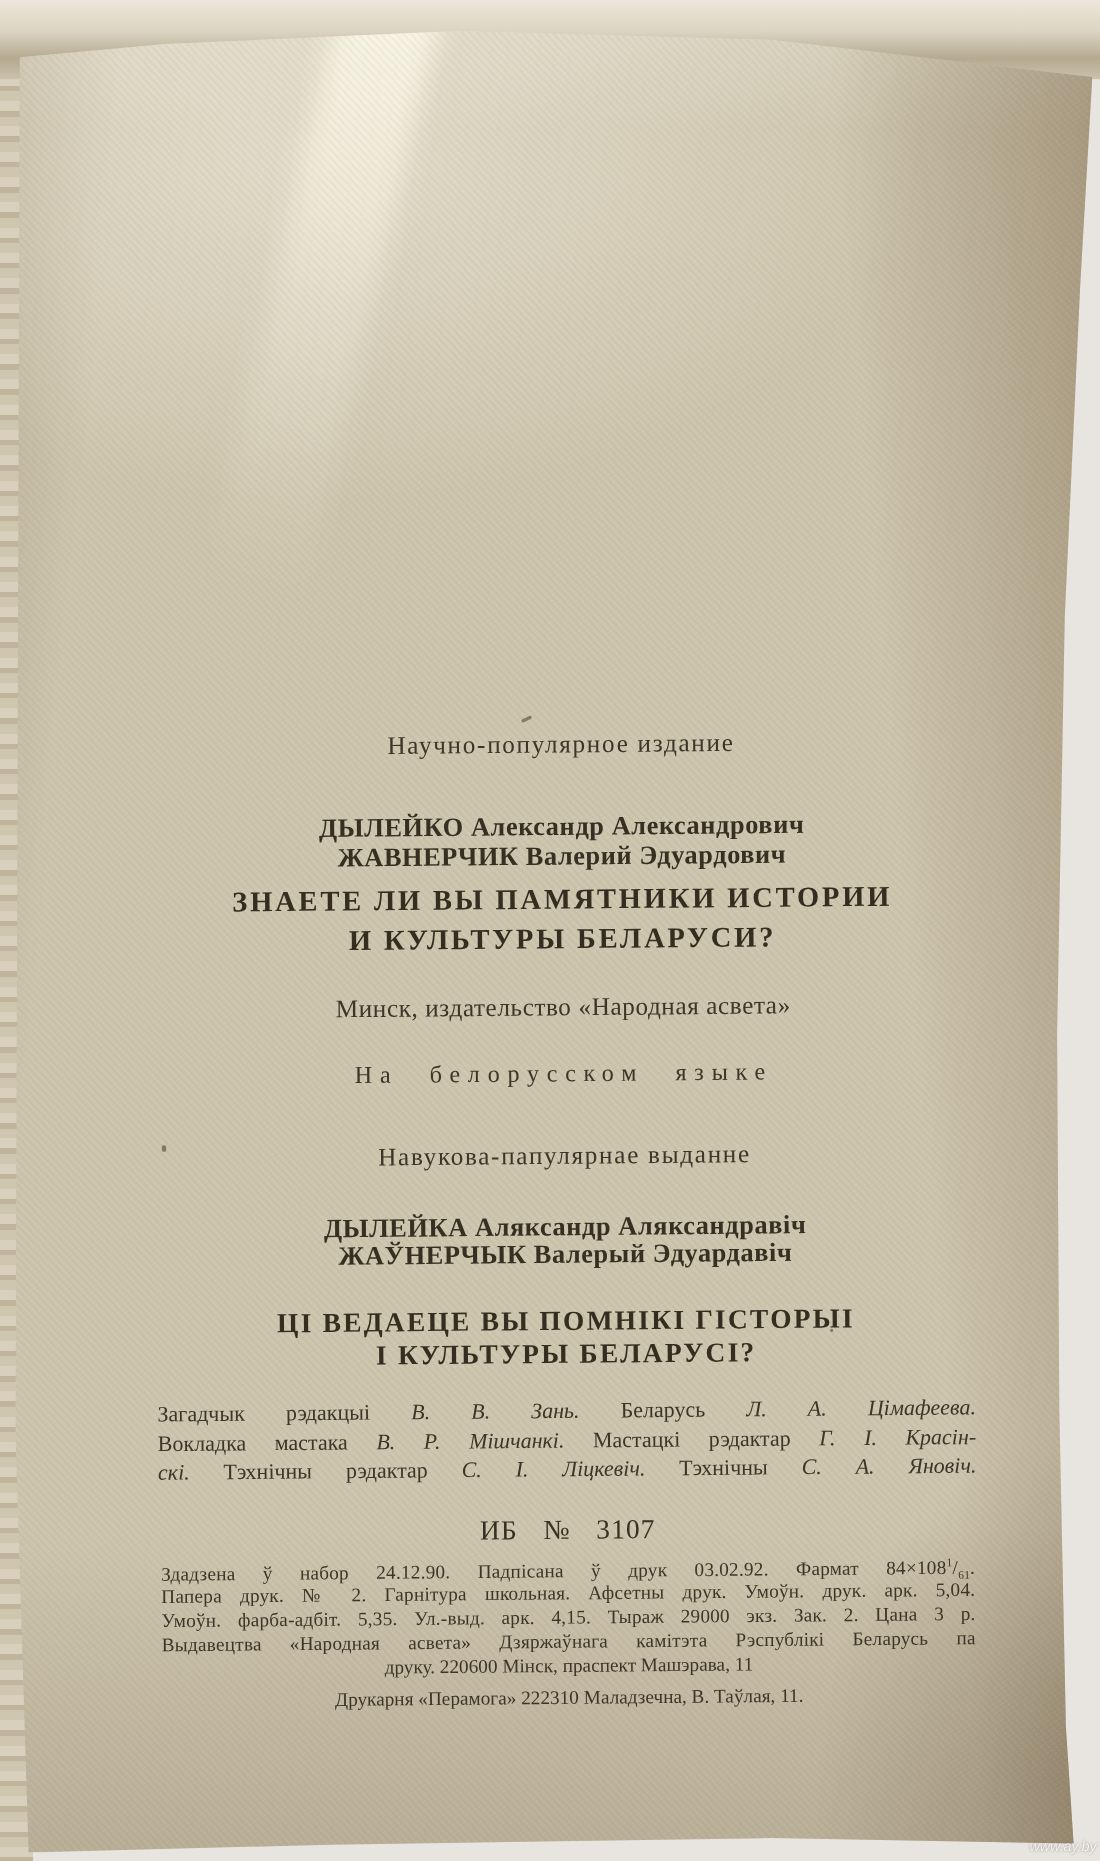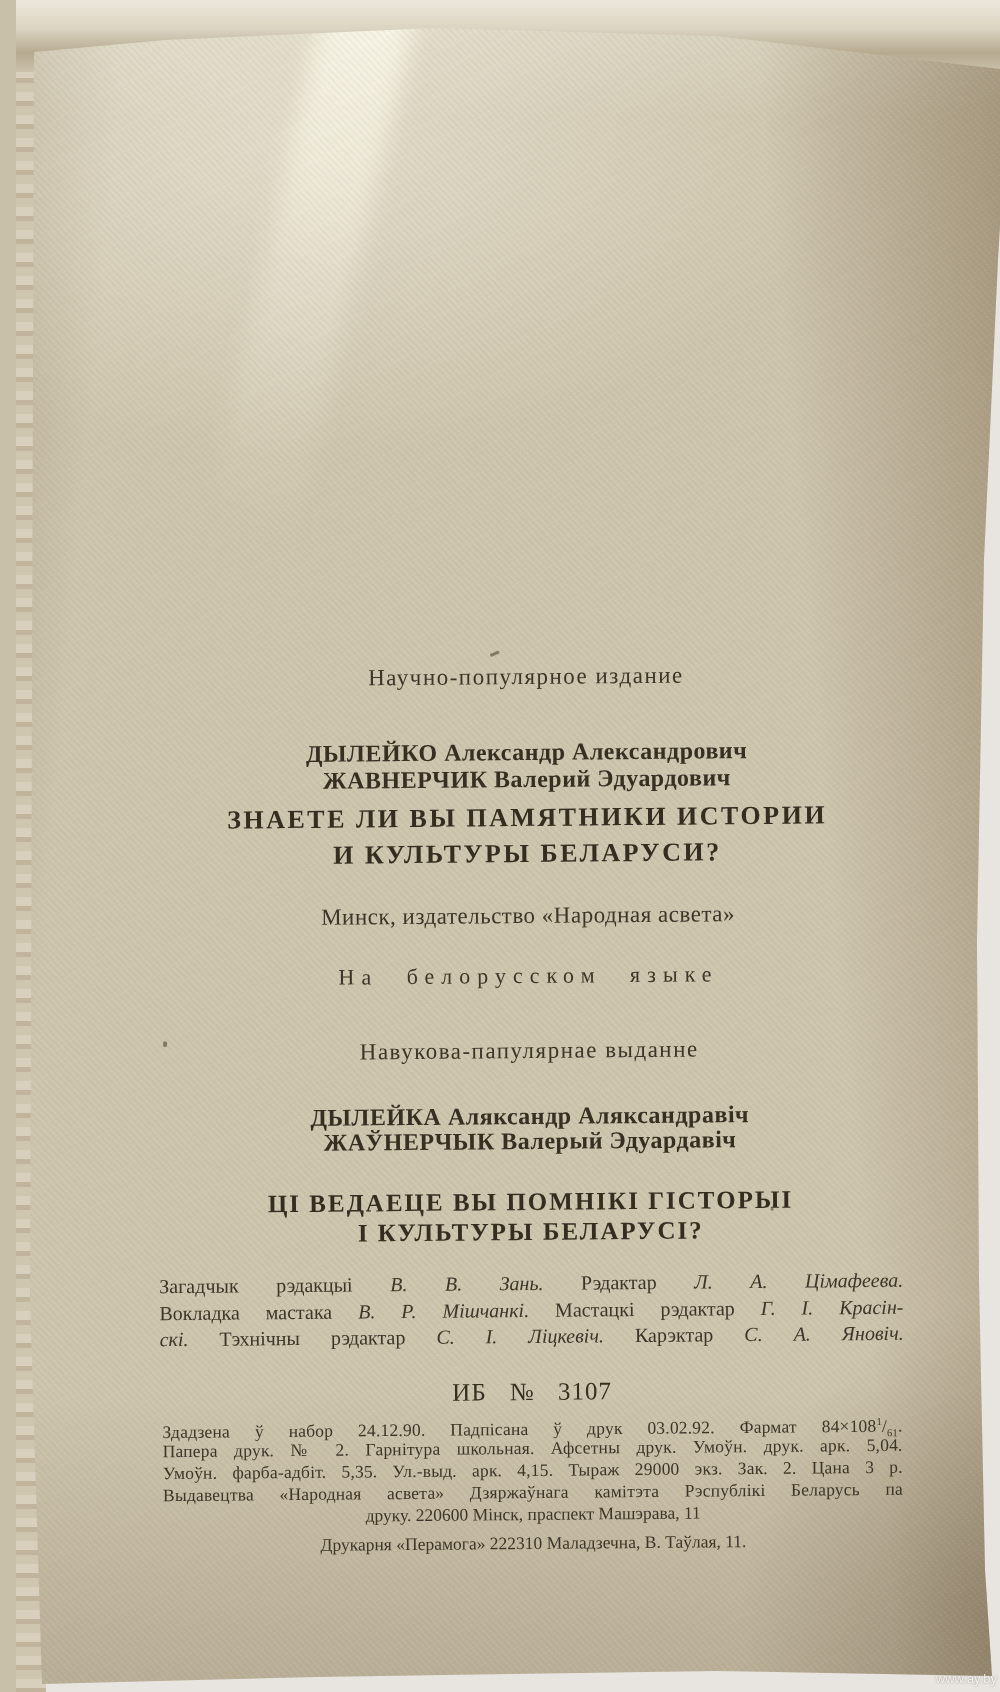--- a/index.html
+++ b/index.html
@@ -1,21 +1,21 @@
 <!DOCTYPE html>
 <html><head>
 <meta charset="utf-8">
 <style>
   html, body { margin:0; padding:0; }
   body {
     width:1000px; height:1692px;
     font-family:"Liberation Serif","DejaVu Serif",serif;
     overflow:hidden; background:#c9c0aa; position:relative;
   }
-  .photo { position:absolute; inset:0;margin-left:16px; }
+  .photo { position:absolute; inset:0; }
 
   
   .bd-base   { position:absolute; inset:0; background:#e8e5e0; }
   .bd-left   { position:absolute; left:0; top:0; width:30px; height:100%;
                background:repeating-linear-gradient(to bottom,#d8d0bd 0 9px,#c0b59c 9px 14px,#cfc6b0 14px 23px); }
   .bd-top    { position:absolute; left:0; top:0; right:0; height:72px;
                background:linear-gradient(#ece7da,#dbd4c2 40%,#b5a98f 74%,#cbc2ac); }
   .bd-bottom { position:absolute; left:0; bottom:0; right:0; height:18px;
                background:linear-gradient(#94old 0,#8d7f6d 0,#6d6051 80%); }
 
@@ -66,20 +66,21 @@
   .speck { position:absolute; background:#5a5140; opacity:.65; border-radius:2px; }
   .speck1 { left:336px; top:652px; width:10px; height:3px; transform:rotate(-24deg); }
   .speck2 { left:6px;  top:1038px; width:4px; height:6px; }
   .speck3 { left:612px; top:1210px; width:3px; height:3px; border-radius:50%; }
 
   .watermark {
     position:absolute; right:3px; bottom:6px;
     font-family:"Liberation Sans","DejaVu Sans",sans-serif;
     font-size:13px; color:rgba(255,255,255,.82);
     text-shadow:0 0 2px rgba(110,100,85,.7);
+    font-style:italic;
   }
 </style>
 </head>
 <body>
 
 <div class="photo">
   <div class="bd-base"></div>
   <div class="bd-left"></div>
   <div class="bd-top"></div>
   <div class="bd-bottom"></div>
@@ -103,23 +104,23 @@
       <div class="line lang" style="top:963px">На белорусском языке</div>
 
       <div class="line note" style="top:1038px">Навукова-папулярнае выданне</div>
 
       <div class="line author" style="top:1103px">ДЫЛЕЙКА Аляксандр Аляксандравіч</div>
       <div class="line author" style="top:1128px">ЖАЎНЕРЧЫК Валерый Эдуардавіч</div>
 
       <div class="line title-be" style="top:1188px">ЦІ ВЕДАЕЦЕ ВЫ ПОМНІКІ ГІСТОРЫІ</div>
       <div class="line title-be" style="top:1218px">І КУЛЬТУРЫ БЕЛАРУСІ?</div>
 
-      <div class="ed-line" style="top:1270px"><span>Загадчык рэдакцыі </span><span class="it">В. В. Зань. </span><span>Рэдактар </span><span class="it">Л. А. Цімафеева.</span></div>
+      <div class="ed-line" style="top:1270px"><span>Загадчык рэдакцыі </span><span class="it">В. В. Зань. </span><span>Беларусь </span><span class="it">Л. А. Цімафеева.</span></div>
       <div class="ed-line" style="top:1297px"><span>Вокладка мастака </span><span class="it">В. Р. Мішчанкі. </span><span>Мастацкі рэдактар </span><span class="it">Г. І. Красін-</span></div>
-      <div class="ed-line" style="top:1323px"><span class="it">скі. </span><span>Тэхнічны рэдактар </span><span class="it">С. І. Ліцкевіч. </span><span>Карэктар </span><span class="it">С. А. Яновіч.</span></div>
+      <div class="ed-line" style="top:1323px"><span class="it">скі. </span><span>Тэхнічны рэдактар </span><span class="it">С. І. Ліцкевіч. </span><span>Тэхнічны </span><span class="it">С. А. Яновіч.</span></div>
 
       <div class="line ib" style="top:1378px">ИБ № 3107</div>
 
       <div class="imp-line" style="top:1414px"><span>Здадзена ў набор 24.12.90. Падпісана ў друк 03.02.92. Фармат 84×108</span><sup>1</sup><span>/</span><sub>61</sub><span>.</span></div>
       <div class="imp-line" style="top:1437px">Папера друк. № 2. Гарнітура школьная. Афсетны друк. Умоўн. друк. арк. 5,04.</div>
       <div class="imp-line" style="top:1459px">Умоўн. фарба-адбіт. 5,35. Ул.-выд. арк. 4,15. Тыраж 29000 экз. Зак. 2. Цана 3 р.</div>
       <div class="imp-line" style="top:1481px">Выдавецтва «Народная асвета» Дзяржаўнага камітэта Рэспублікі Беларусь па</div>
       <div class="imp-center" style="top:1504px">друку. 220600 Мінск, праспект Машэрава, 11</div>
 
       <div class="imp-center" style="top:1533px">Друкарня «Перамога» 222310 Маладзечна, В. Таўлая, 11.</div>

